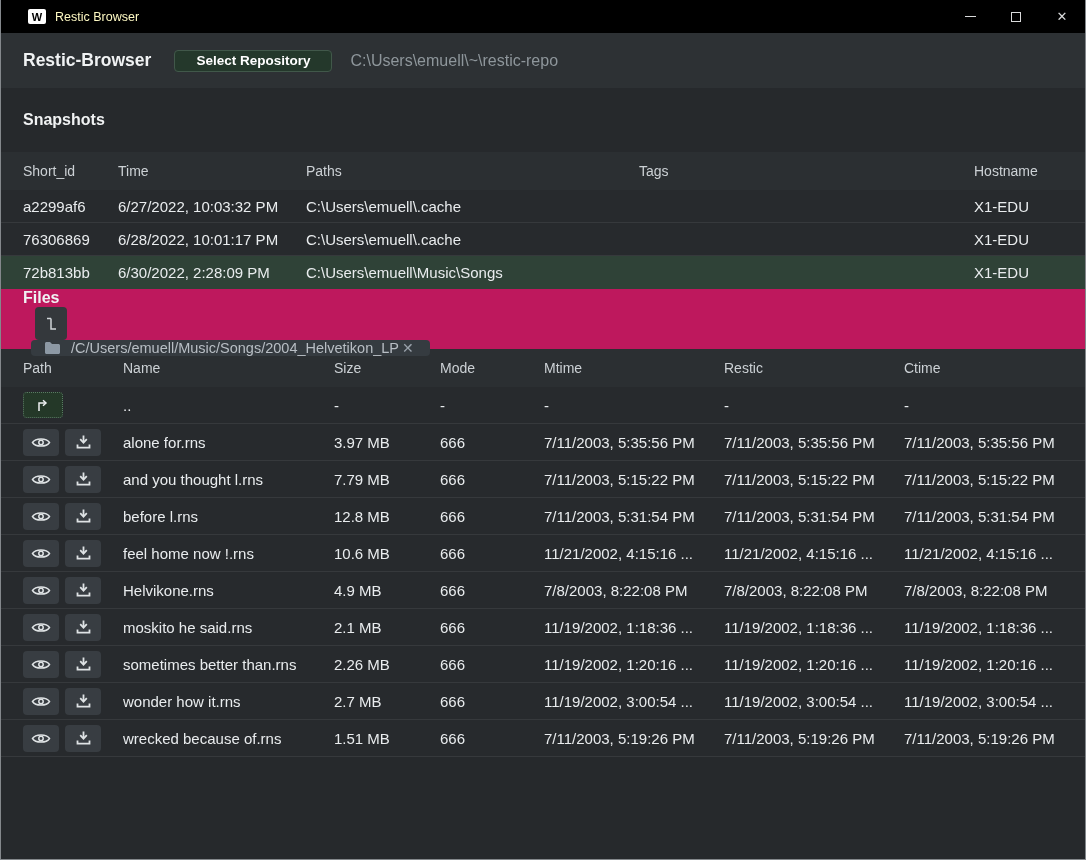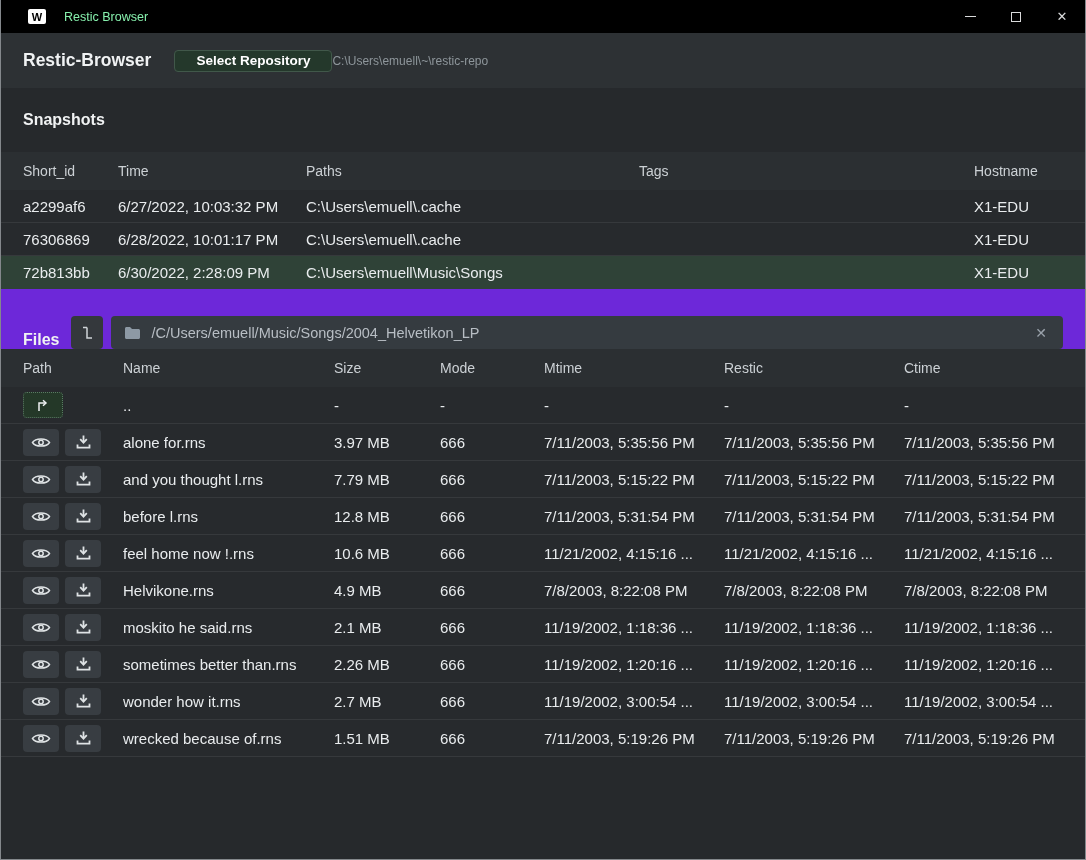--- a/index.html
+++ b/index.html
@@ -17,21 +17,21 @@
   .titlebar{
     height:33px;background:#000;
     display:flex;align-items:center;justify-content:space-between;
   }
   .titlebar-left{display:flex;align-items:center;padding-left:27px;}
   .logo{
     width:18px;height:15px;background:#fff;border-radius:2px;
     display:flex;align-items:center;justify-content:center;
     color:#000;font-weight:bold;font-size:11px;
   }
-  .titlebar-title{color:#86efac;font-size:12.5px;margin-left:18px;}
+  .titlebar-title{color:#fef9c3;font-size:12.5px;margin-left:9px;}
   .titlebar-controls{display:flex;height:100%;}
   .tb-btn{
     width:46px;height:100%;background:transparent;border:none;
     display:flex;align-items:center;justify-content:center;
     color:#d9dadb;cursor:pointer;padding:0;font-family:inherit;
   }
   .min-glyph{display:block;width:11px;height:1.5px;background:#d9dadb;}
   .max-glyph{display:block;width:10px;height:10px;border:1.2px solid #d9dadb;}
   .close-glyph{font-size:13px;line-height:1;}
   
@@ -39,42 +39,42 @@
     height:55px;background:#2d3134;
     display:flex;align-items:center;padding:8px 22px;
   }
   .app-title{font-size:17.5px;font-weight:bold;color:#f0f2f3;margin:0;}
   .select-repo{
     margin-left:23px;height:22px;padding:0 21px;
     background:#24382b;border:1px solid #41584a;border-radius:4px;
     color:#fff;font-weight:bold;font-size:13.5px;cursor:pointer;
     font-family:inherit;
   }
-  .repo-path{font-size:12px;color:#8e969b;}
+  .repo-path{margin-left:18px;font-size:16px;color:#8e969b;}
   
   .heading-band{height:64px;display:flex;align-items:center;padding:0 22px;background:#26292c;}
   .section-heading{font-size:16px;font-weight:bold;color:#f0f2f3;margin:0;}
   
   .snap-header{
     height:38px;background:#2b2f32;
     display:grid;grid-template-columns:95px 188px 333px 335px 1fr;
     align-items:center;padding:0 22px;
     color:#ccd1d5;font-size:14px;
   }
   .snap-row{
     height:33px;background:#272a2d;
     display:grid;grid-template-columns:95px 188px 333px 335px 1fr;
     align-items:center;padding:0 22px;
     font-size:15px;color:#e9ecee;
     border-bottom:1px solid #36393c;cursor:default;
   }
   .snap-row:last-child{border-bottom:none;}
   .snap-row.selected{background:#2f4237;}
   
-  .files-bar{height:60px;display:flex;align-items:flex-end;padding:0 22px;background:#6d28d9;}
+  .files-bar{height:60px;display:flex;align-items:flex-start;padding:0 22px;background:#be185d;flex-direction:column;}
   .tree-btn{
     margin-left:12px;width:32px;height:33px;flex:none;
     background:#34383c;border:none;border-radius:4px;
     display:flex;align-items:center;justify-content:center;cursor:pointer;
   }
   .breadcrumb{
     flex:1;margin-left:8px;height:33px;
     background:#353b40;border-radius:4px;
     display:flex;align-items:center;padding:0 13px;
     cursor:text;

